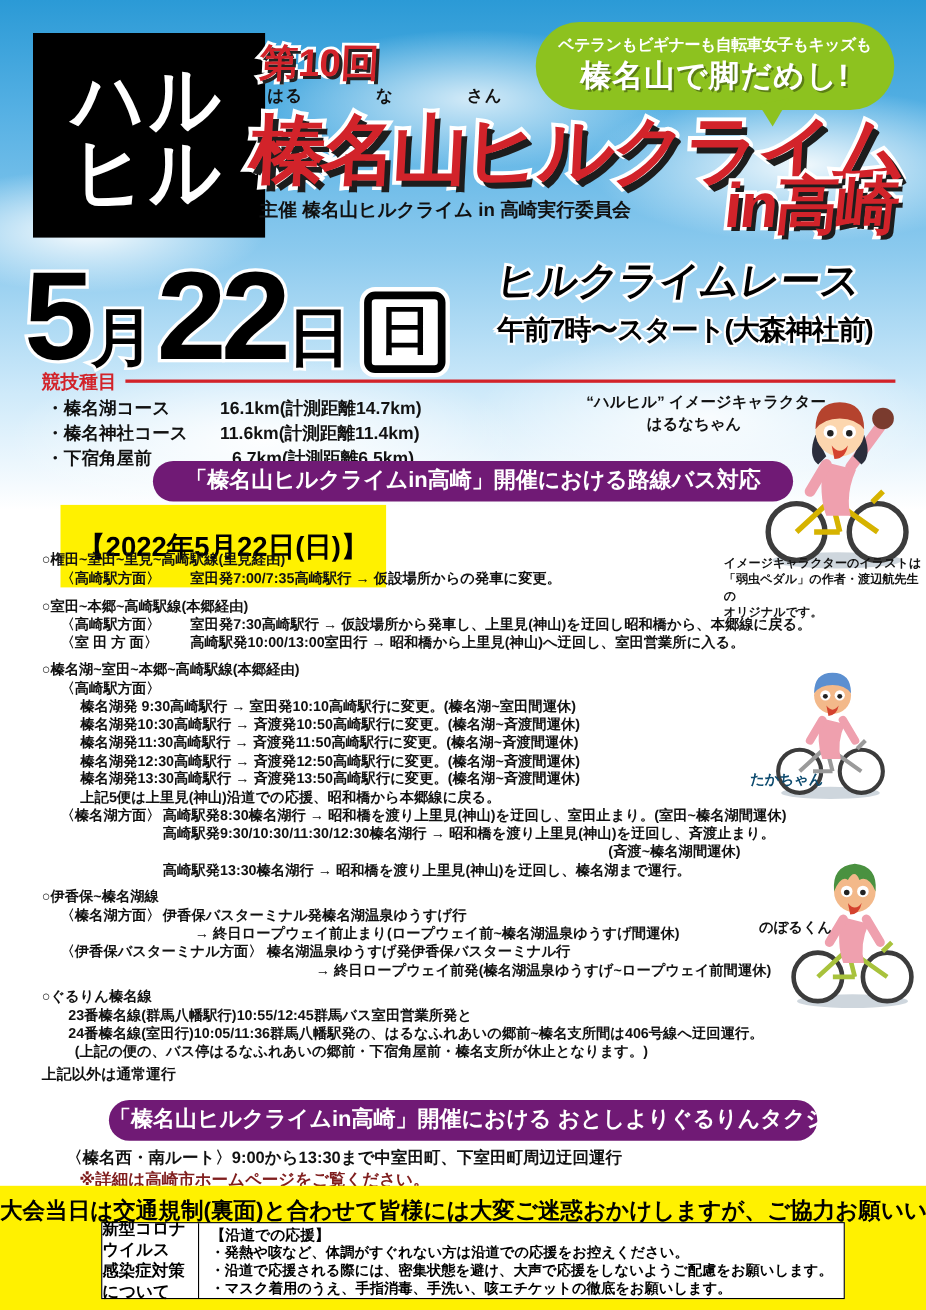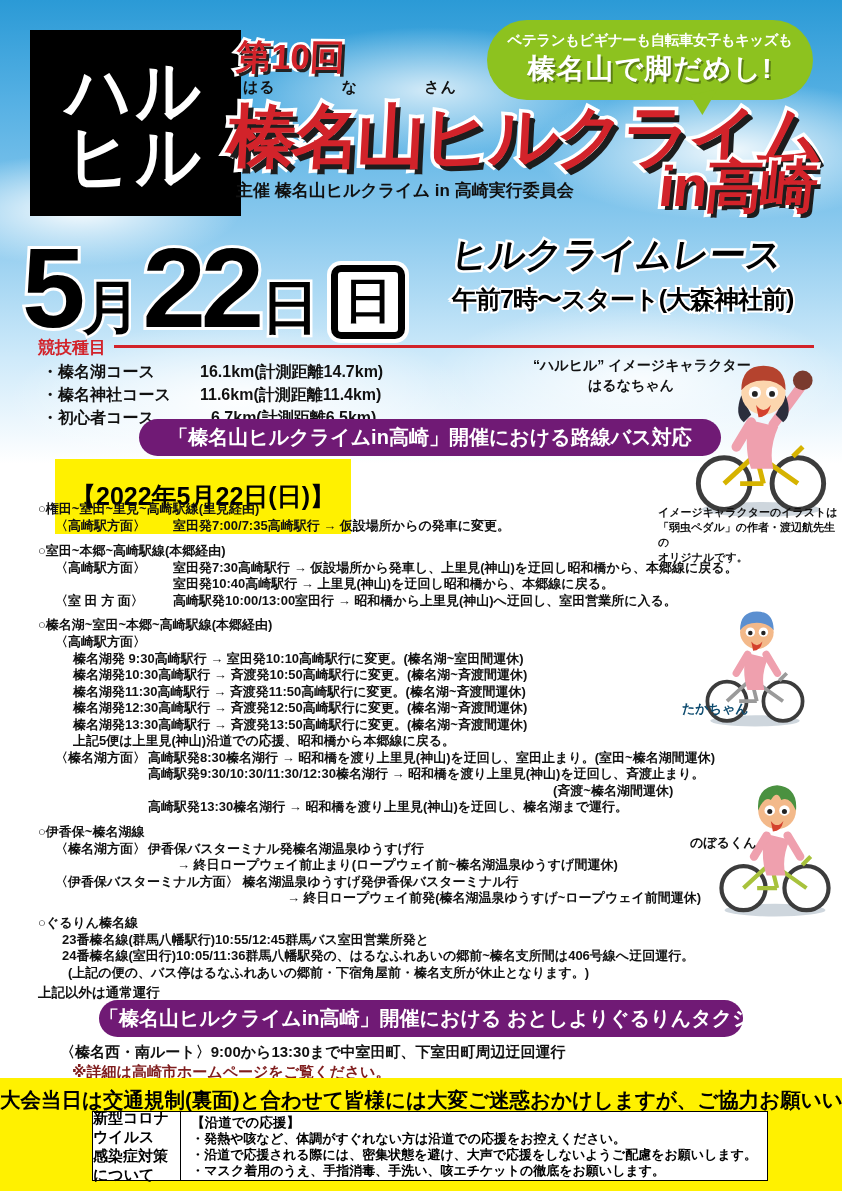--- a/index.html
+++ b/index.html
@@ -142,21 +142,21 @@
 
   <div class="date-big"><span class="d-num">5</span><span class="d-unit">月</span><span class="d-num">22</span><span class="d-unit">日</span><span class="d-box">日</span></div>
   <div class="race-label">ヒルクライムレース</div>
   <div class="start-info">午前7時〜スタート(大森神社前)</div>
 
   <div class="course-heading">競技種目</div>
   <div class="course-rule"></div>
   <div class="course-list">
     <div class="course-row"><span class="course-name">・榛名湖コース</span><span class="course-dist">16.1km(計測距離14.7km)</span></div>
     <div class="course-row"><span class="course-name">・榛名神社コース</span><span class="course-dist">11.6km(計測距離11.4km)</span></div>
-    <div class="course-row"><span class="course-name">・初心者コース</span><span class="course-dist">6.7km(計測距離6.5km)</span></div>
+    <div class="course-row"><span class="course-name">・下宿角屋前</span><span class="course-dist">6.7km(計測距離6.5km)</span></div>
   </div>
 
   <div class="haruna-cap1">“ハルヒル” イメージキャラクター</div>
   <div class="haruna-cap2">はるなちゃん</div>
 
   <svg class="char char-haruna" width="150" height="172" viewBox="0 0 120 140">
     <ellipse cx="60" cy="133" rx="48" ry="6" fill="rgba(60,90,120,.25)"></ellipse>
     <circle cx="30" cy="112" r="21" fill="#fff" stroke="#3c3c3c" stroke-width="4"></circle>
     <circle cx="90" cy="112" r="21" fill="#fff" stroke="#3c3c3c" stroke-width="4"></circle>
     <path d="M30 112 L56 88 L90 112 M56 88 L62 112 M43 112 L62 112 M86 90 L94 82" fill="none" stroke="#d6b300" stroke-width="4"></path>
@@ -179,21 +179,20 @@
 
   <div class="bus-heading">【2022年5月22日(日)】</div>
 
   <div class="bus-body">
 
     <div class="sec-title">○権田~室田~里見~高崎駅線(里見経由)</div>
     <div class="ln i1"><span class="lbl">〈高崎駅方面〉</span><span>室田発7:00/7:35高崎駅行 → 仮設場所からの発車に変更。</span></div>
 
     <div class="sec-title">○室田~本郷~高崎駅線(本郷経由)</div>
     <div class="ln i1"><span class="lbl">〈高崎駅方面〉</span><span>室田発7:30高崎駅行 → 仮設場所から発車し、上里見(神山)を迂回し昭和橋から、本郷線に戻る。</span></div>
-    <div class="ln i4"><span>室田発10:40高崎駅行 → 上里見(神山)を迂回し昭和橋から、本郷線に戻る。</span></div>
     <div class="ln i1"><span class="lbl">〈室 田 方 面〉</span><span>高崎駅発10:00/13:00室田行 → 昭和橋から上里見(神山)へ迂回し、室田営業所に入る。</span></div>
 
     <div class="sec-title">○榛名湖~室田~本郷~高崎駅線(本郷経由)</div>
     <div class="ln i1"><span>〈高崎駅方面〉</span></div>
     <div class="ln i2"><span>榛名湖発 9:30高崎駅行 → 室田発10:10高崎駅行に変更。(榛名湖~室田間運休)</span></div>
     <div class="ln i2"><span>榛名湖発10:30高崎駅行 → 斉渡発10:50高崎駅行に変更。(榛名湖~斉渡間運休)</span></div>
     <div class="ln i2"><span>榛名湖発11:30高崎駅行 → 斉渡発11:50高崎駅行に変更。(榛名湖~斉渡間運休)</span></div>
     <div class="ln i2"><span>榛名湖発12:30高崎駅行 → 斉渡発12:50高崎駅行に変更。(榛名湖~斉渡間運休)</span></div>
     <div class="ln i2"><span>榛名湖発13:30高崎駅行 → 斉渡発13:50高崎駅行に変更。(榛名湖~斉渡間運休)</span></div>
     <div class="ln i2"><span>上記5便は上里見(神山)沿道での応援、昭和橋から本郷線に戻る。</span></div>

